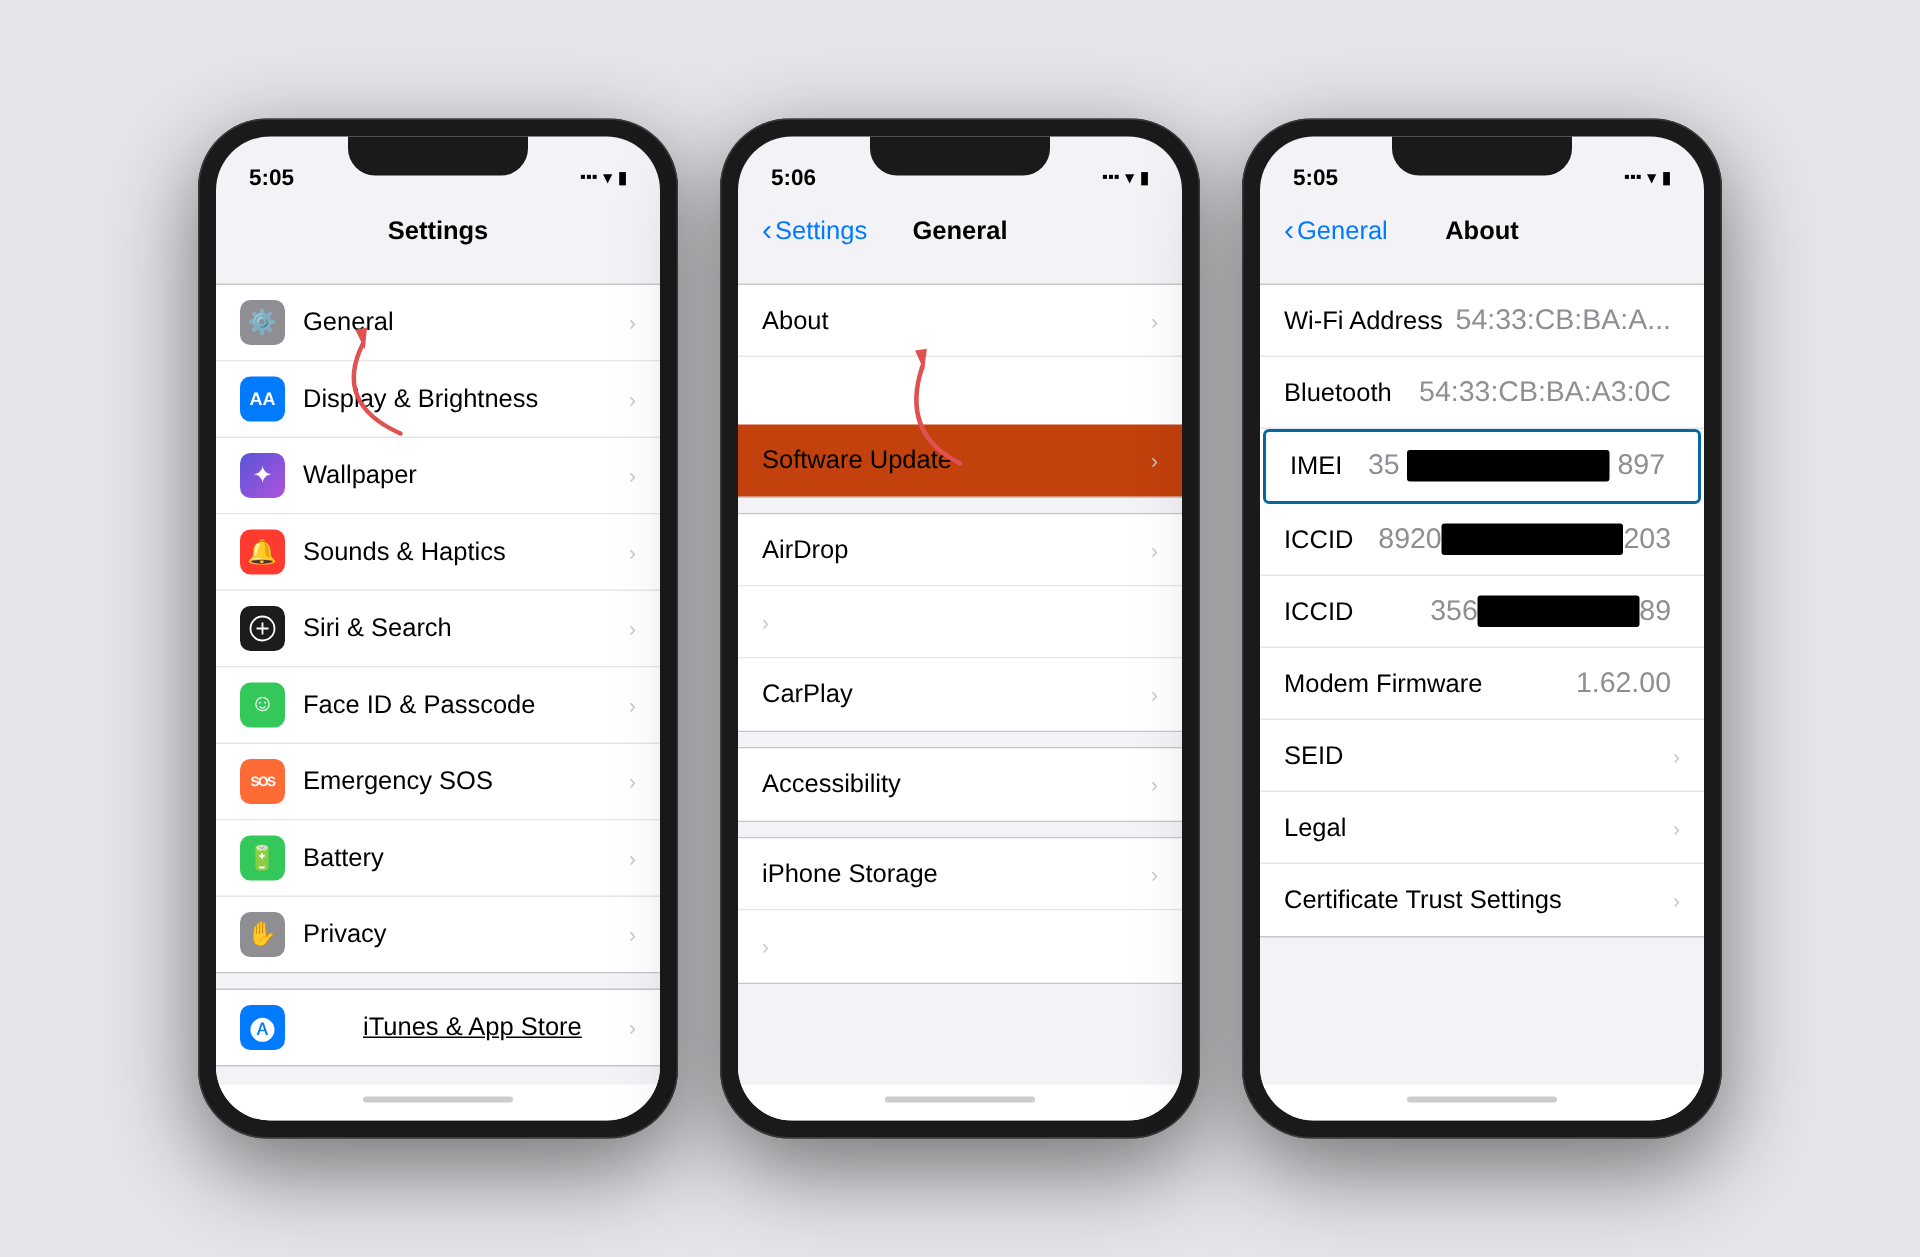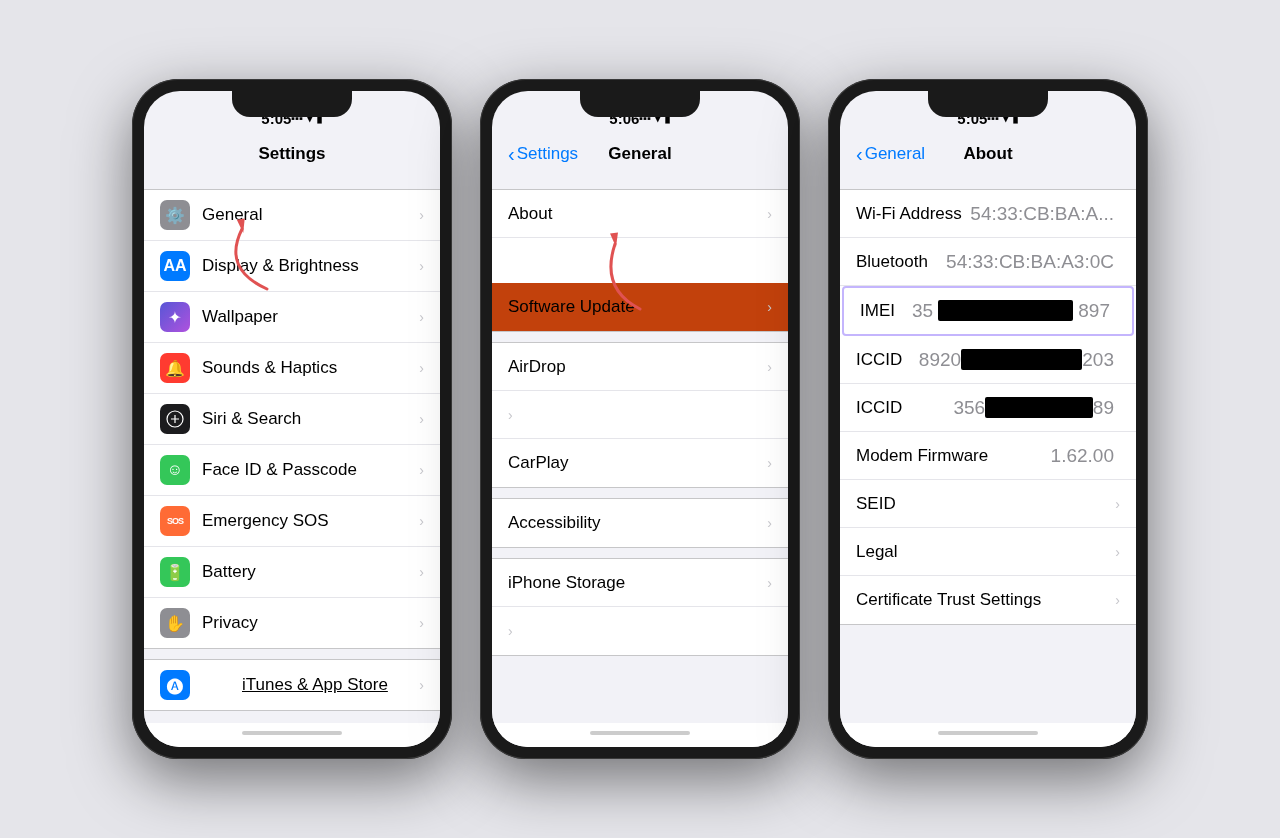--- a/index.html
+++ b/index.html
@@ -43,21 +43,21 @@
       width: 120px;
       height: 26px;
       background: #1a1a1a;
       border-radius: 0 0 18px 18px;
       z-index: 10;
     }
 
     
     .status-bar {
       display: flex;
-      justify-content: center;
+      justify-content: space-between;
       align-items: center;
       padding: 14px 22px 4px;
       font-size: 12px;
       font-weight: 600;
       color: #000;
       min-height: 44px;
     }
     .status-time { font-size: 15px; font-weight: 600; }
     .status-icons { display: flex; align-items: center; gap: 4px; font-size: 11px; }
 
@@ -161,21 +161,21 @@
       color: #8e8e93;
       margin-right: 6px;
     }
     .detail-row-chevron {
       color: #c7c7cc;
       font-size: 14px;
     }
 
     
     .imei-row {
-      border: 2px solid #c4b5fd;
+      border: 2px solid #0369a1;
       border-radius: 4px;
       margin: 0 2px;
     }
 
     
     .home-indicator {
       display: flex;
       justify-content: center;
       padding: 8px 0 12px;
       background: #fff;
@@ -227,21 +227,21 @@
         <div class="section-separator-thin"></div>
         <div class="list-group">
 
           <div class="list-item">
             <div class="list-item-icon" style="background:#8e8e93;">⚙️</div>
             <span class="list-item-label">General</span>
             <span class="list-item-chevron">›</span>
           </div>
 
           <div class="list-item">
-            <div class="list-item-icon" style="background:#007aff; font-size:16px; font-weight:700;">AA</div>
+            <div class="list-item-icon" style="background:#007aff; font-size:12px; font-weight:700;">AA</div>
             <span class="list-item-label">Display &amp; Brightness</span>
             <span class="list-item-chevron">›</span>
           </div>
 
           <div class="list-item">
             <div class="list-item-icon" style="background:linear-gradient(135deg,#5856d6,#af52de);">✦</div>
             <span class="list-item-label">Wallpaper</span>
             <span class="list-item-chevron">›</span>
           </div>
 

